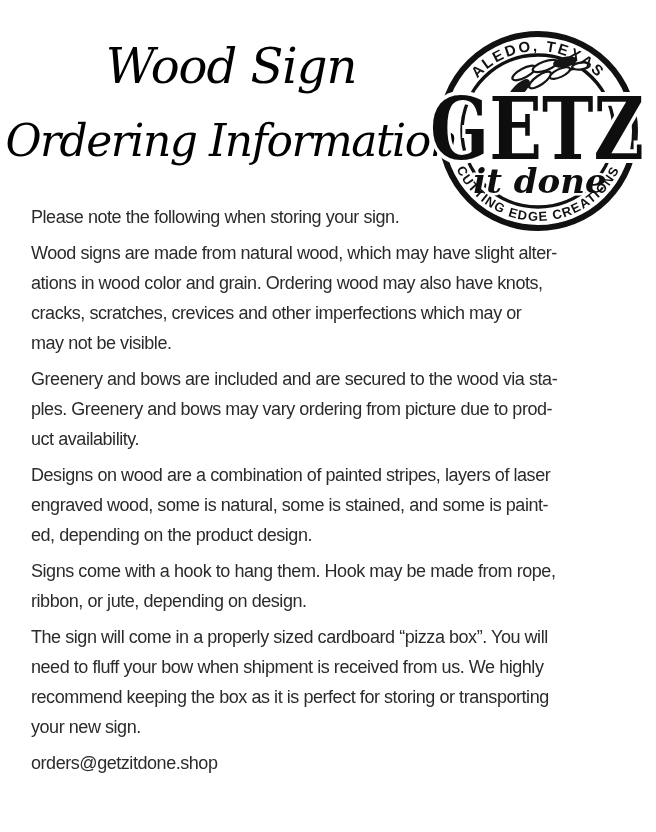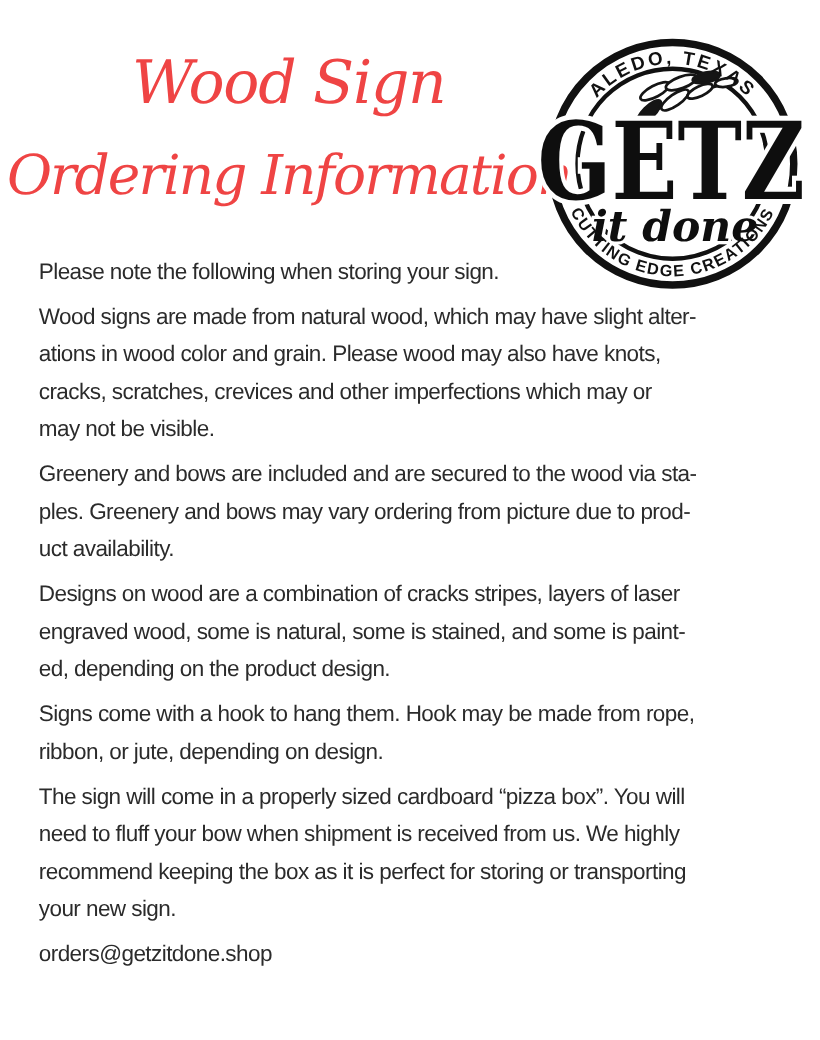--- a/index.html
+++ b/index.html
@@ -6,21 +6,21 @@
   body{
     width:656px;height:832px;position:relative;overflow:hidden;
     background:#ffffff;
     font-family:"Liberation Sans", sans-serif;
   }
   .page{position:absolute;inset:0;background:#ffffff;}
 
   
   .title{
     position:absolute;left:0;top:26px;width:462px;text-align:center;
-    font-family:"DejaVu Serif", serif;font-style:italic;color:#ef4444;
+    font-family:"DejaVu Serif", serif;font-style:italic;color:#000000;
   }
   .title .t1{font-size:48px;line-height:80px;letter-spacing:-1px;}
   .title .t2{font-size:44px;line-height:70px;letter-spacing:-1.5px;white-space:nowrap;}
 
   
   .logo{position:absolute;left:418px;top:16px;width:240px;height:226px;}
   .logo svg{display:block;width:100%;height:100%;}
   .arc-text{font-family:"Liberation Sans", sans-serif;font-weight:bold;fill:#111111;}
   .getz-text{
     font-family:"DejaVu Serif", serif;font-weight:bold;fill:#0e0e0e;
@@ -82,27 +82,27 @@
 
       <text class="arc-text" font-size="13" letter-spacing="1.2" text-anchor="middle">
         <textPath href="#arcBot" startOffset="50%">CUTTING EDGE CREATIONS</textPath>
       </text>
     </svg>
   </div>
 
   <div class="body-copy">
     <p>Please note the following when storing your sign.</p>
     <p>Wood signs are made from natural wood, which may have slight alter-
-ations in wood color and grain. Please wood may also have knots,
+ations in wood color and grain. Ordering wood may also have knots,
 cracks, scratches, crevices and other imperfections which may or
 may not be visible.</p>
     <p>Greenery and bows are included and are secured to the wood via sta-
 ples. Greenery and bows may vary ordering from picture due to prod-
 uct availability.</p>
-    <p>Designs on wood are a combination of cracks stripes, layers of laser
+    <p>Designs on wood are a combination of painted stripes, layers of laser
 engraved wood, some is natural, some is stained, and some is paint-
 ed, depending on the product design.</p>
     <p>Signs come with a hook to hang them. Hook may be made from rope,
 ribbon, or jute, depending on design.</p>
     <p>The sign will come in a properly sized cardboard “pizza box”. You will
 need to fluff your bow when shipment is received from us. We highly
 recommend keeping the box as it is perfect for storing or transporting
 your new sign.</p>
     <p class="email">orders@getzitdone.shop</p>
   </div>

